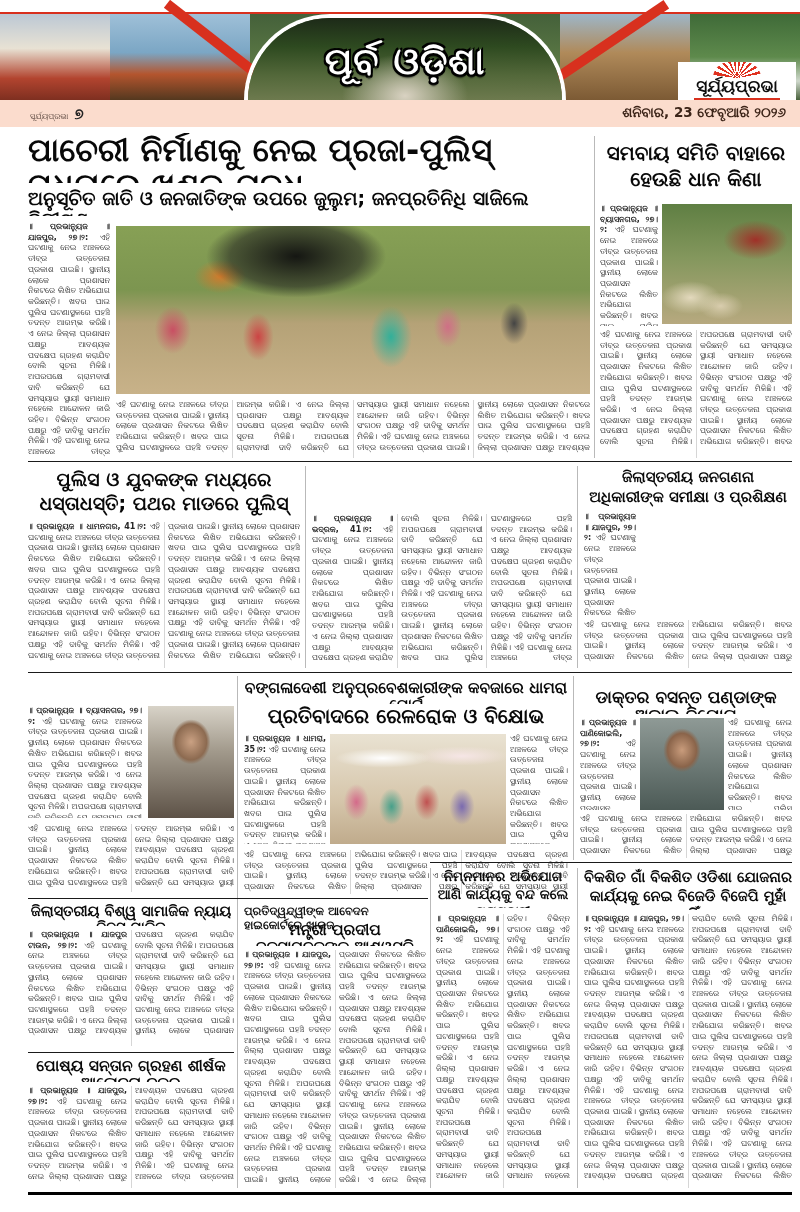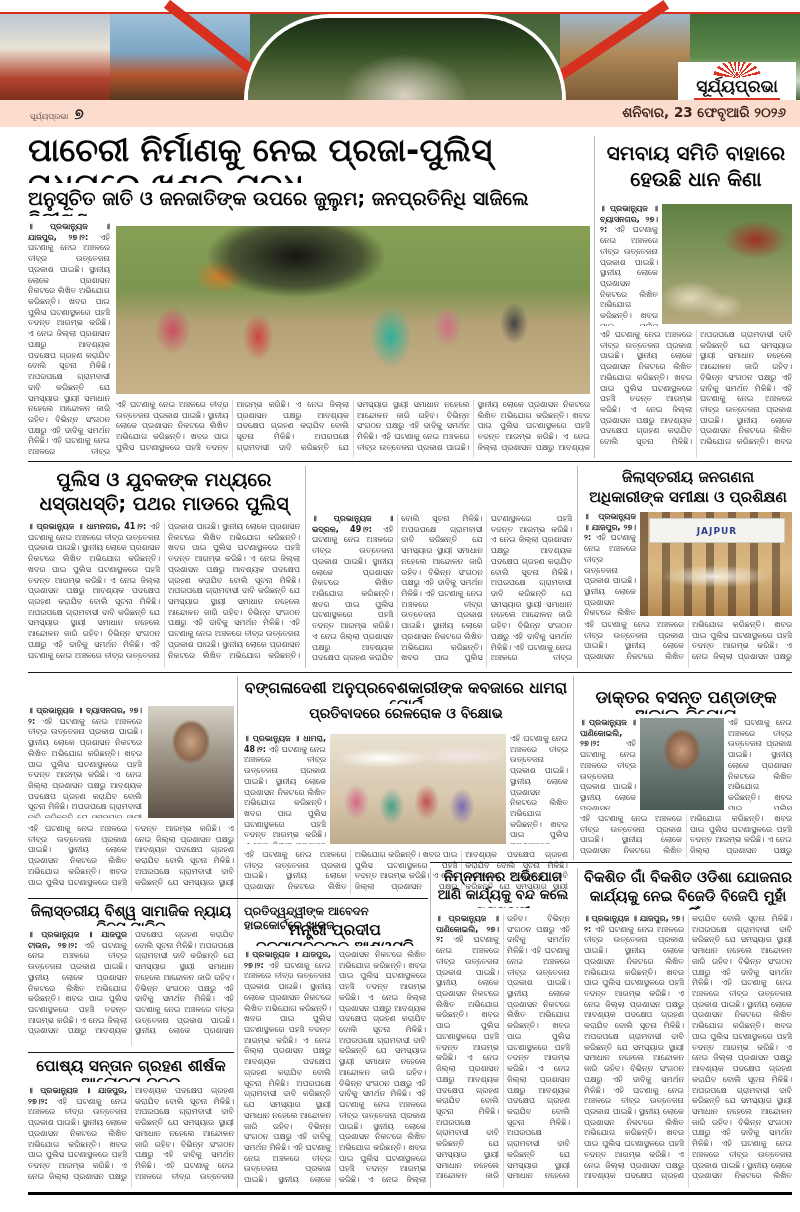--- a/index.html
+++ b/index.html
@@ -92,20 +92,21 @@
     <div class="mh-strip">
       <div class="mh-seg" style="width:110px;background:linear-gradient(180deg,#bcc8d4 0%,#e8e2d4 40%,#b2442f 75%,#7e2f20 100%);"></div>
       <div class="mh-seg" style="width:140px;background:linear-gradient(180deg,#9fc0d8 0%,#7ba6c4 45%,#b4552e 70%,#54381f 100%);"></div>
       <div class="mh-seg" style="width:310px;background:linear-gradient(180deg,#44603a 0%,#5d7a45 60%,#8a9a64 100%);"></div>
       <div class="mh-seg" style="width:130px;background:linear-gradient(180deg,#9db6c8 0%,#b08a5a 45%,#7c5a34 100%);"></div>
       <div class="mh-seg" style="width:110px;background:linear-gradient(180deg,#3f6a38 0%,#5e8a4c 50%,#cfd8cc 78%,#49623c 100%);"></div>
     </div>
     <div class="mh-diag" style="left:150px;top:48px;transform:rotate(38deg);"></div>
     <div class="mh-diag" style="left:520px;top:44px;transform:rotate(-34deg);"></div>
     <div class="arch"></div>
+    <div class="abs arch-title" style="left:248px;width:314px;top:40px;">ପୂର୍ବ ଓଡ଼ିଶା</div>
     <div class="logo-box">
       <div class="sun"></div>
       <div class="logo-text">ସୂର୍ଯ୍ୟପ୍ରଭା</div>
       <div class="logo-rule"></div>
     </div>
   </div>
 
   <div class="abs datestrip">
     <div class="ds-left">
       <span class="ds-brand">ସୂର୍ଯ୍ୟପ୍ରଭା</span>
@@ -140,55 +141,50 @@
   <div class="abs hr" style="left:28px;top:461px;width:764px;"></div>
 
   <div class="abs h1 hc" style="left:28px;top:468px;width:272px;height:48px;font-size:19px;line-height:1.25;">ପୁଲିସ ଓ ଯୁବକଙ୍କ ମଧ୍ୟରେ ଧସ୍ତାଧସ୍ତି; ପଥର ମାଡରେ ପୁଲିସ୍ ଗାଡି ଚୁରମାର</div>
   <div class="abs bt c2" style="left:28px;top:522px;width:272px;height:146px;">
     <span class="by">॥ ପ୍ରଭାନ୍ୟୁଜ ॥ ଧାମନଗର, 41।୨:</span>
     <span> ଏହି ଘଟଣାକୁ ନେଇ ଅଞ୍ଚଳରେ ତୀବ୍ର ଉତ୍ତେଜନା ପ୍ରକାଶ ପାଇଛି। ସ୍ଥାନୀୟ ଲୋକେ ପ୍ରଶାସନ ନିକଟରେ ଲିଖିତ ଅଭିଯୋଗ କରିଛନ୍ତି। ଖବର ପାଇ ପୁଲିସ ଘଟଣାସ୍ଥଳରେ ପହଞ୍ଚି ତଦନ୍ତ ଆରମ୍ଭ କରିଛି। ଏ ନେଇ ଜିଲ୍ଲା ପ୍ରଶାସନ ପକ୍ଷରୁ ଆବଶ୍ୟକ ପଦକ୍ଷେପ ଗ୍ରହଣ କରାଯିବ ବୋଲି ସୂଚନା ମିଳିଛି। ଅପରପକ୍ଷେ ଗ୍ରାମବାସୀ ଦାବି କରିଛନ୍ତି ଯେ ସମସ୍ୟାର ସ୍ଥାୟୀ ସମାଧାନ ନହେଲେ ଆନ୍ଦୋଳନ ଜାରି ରହିବ। ବିଭିନ୍ନ ସଂଗଠନ ପକ୍ଷରୁ ଏହି ଦାବିକୁ ସମର୍ଥନ ମିଳିଛି। ଏହି ଘଟଣାକୁ ନେଇ ଅଞ୍ଚଳରେ ତୀବ୍ର ଉତ୍ତେଜନା ପ୍ରକାଶ ପାଇଛି। ସ୍ଥାନୀୟ ଲୋକେ ପ୍ରଶାସନ ନିକଟରେ ଲିଖିତ ଅଭିଯୋଗ କରିଛନ୍ତି। ଖବର ପାଇ ପୁଲିସ ଘଟଣାସ୍ଥଳରେ ପହଞ୍ଚି ତଦନ୍ତ ଆରମ୍ଭ କରିଛି। ଏ ନେଇ ଜିଲ୍ଲା ପ୍ରଶାସନ ପକ୍ଷରୁ ଆବଶ୍ୟକ ପଦକ୍ଷେପ ଗ୍ରହଣ କରାଯିବ ବୋଲି ସୂଚନା ମିଳିଛି। ଅପରପକ୍ଷେ ଗ୍ରାମବାସୀ ଦାବି କରିଛନ୍ତି ଯେ ସମସ୍ୟାର ସ୍ଥାୟୀ ସମାଧାନ ନହେଲେ ଆନ୍ଦୋଳନ ଜାରି ରହିବ। ବିଭିନ୍ନ ସଂଗଠନ ପକ୍ଷରୁ ଏହି ଦାବିକୁ ସମର୍ଥନ ମିଳିଛି। ଏହି ଘଟଣାକୁ ନେଇ ଅଞ୍ଚଳରେ ତୀବ୍ର ଉତ୍ତେଜନା ପ୍ରକାଶ ପାଇଛି। ସ୍ଥାନୀୟ ଲୋକେ ପ୍ରଶାସନ ନିକଟରେ ଲିଖିତ ଅଭିଯୋଗ କରିଛନ୍ତି। ଖବର ପାଇ ପୁଲିସ ଘଟଣାସ୍ଥଳରେ ପହଞ୍ଚି ତଦନ୍ତ ଆରମ୍ଭ କରିଛି। ଏ ନେଇ ଜିଲ୍ଲା ପ୍ରଶାସନ ପକ୍ଷରୁ ଆବଶ୍ୟକ ପଦକ୍ଷେପ ଗ୍ରହଣ କରାଯିବ ବୋଲି ସୂଚନା ମିଳିଛି। ଅପରପକ୍ଷେ ଗ୍ରାମବାସୀ ଦାବି କରିଛନ୍ତି ଯେ ସମସ୍ୟାର ସ୍ଥାୟୀ ସମାଧାନ ନହେଲେ ଆନ୍ଦୋଳନ ଜାରି ରହିବ। ବିଭିନ୍ନ ସଂଗଠନ ପକ୍ଷରୁ ଏହି ଦାବିକୁ ସମର୍ଥନ ମିଳିଛି। ଏହି ଘଟଣାକୁ ନେଇ ଅଞ୍ଚଳରେ ତୀବ୍ର ଉତ୍ତେଜନା ପ୍ରକାଶ ପାଇଛି। ସ୍ଥାନୀୟ ଲୋକେ ପ୍ରଶାସନ ନିକଟରେ ଲିଖିତ ଅଭିଯୋଗ କରିଛନ୍ତି। ଖବର ପାଇ ପୁଲିସ ଘଟଣାସ୍ଥଳରେ ପହଞ୍ଚି ତଦନ୍ତ ଆରମ୍ଭ କରିଛି। ଏ ନେଇ ଜିଲ୍ଲା ପ୍ରଶାସନ ପକ୍ଷରୁ ଆବଶ୍ୟକ ପଦକ୍ଷେପ ଗ୍ରହଣ କରାଯିବ ବୋଲି ସୂଚନା ମିଳିଛି। ଅପରପକ୍ଷେ ଗ୍ରାମବାସୀ ଦାବି କରିଛନ୍ତି ଯେ ସମସ୍ୟାର ସ୍ଥାୟୀ ସମାଧାନ ନହେଲେ ଆନ୍ଦୋଳନ ଜାରି ରହିବ। ବିଭିନ୍ନ ସଂଗଠନ ପକ୍ଷରୁ ଏହି ଦାବିକୁ ସମର୍ଥନ ମିଳିଛି। ଏହି ଘଟଣାକୁ ନେଇ ଅଞ୍ଚଳରେ ତୀବ୍ର ଉତ୍ତେଜନା ପ୍ରକାଶ ପାଇଛି। ସ୍ଥାନୀୟ ଲୋକେ ପ୍ରଶାସନ ନିକଟରେ ଲିଖିତ ଅଭିଯୋଗ କରିଛନ୍ତି। ଖବର ପାଇ ପୁଲିସ ଘଟଣାସ୍ଥଳରେ ପହଞ୍ଚି ତଦନ୍ତ ଆରମ୍ଭ କରିଛି। ଏ ନେଇ ଜିଲ୍ଲା ପ୍ରଶାସନ ପକ୍ଷରୁ ଆବଶ୍ୟକ ପଦକ୍ଷେପ ଗ୍ରହଣ କରାଯିବ ବୋଲି ସୂଚନା ମିଳିଛି। ଅପରପକ୍ଷେ ଗ୍ରାମବାସୀ ଦାବି କରିଛନ୍ତି ଯେ ସମସ୍ୟାର ସ୍ଥାୟୀ ସମାଧାନ ନହେଲେ ଆନ୍ଦୋଳନ ଜାରି ରହିବ। ବିଭିନ୍ନ ସଂଗଠନ ପକ୍ଷରୁ ଏହି ଦାବିକୁ ସମର୍ଥନ ମିଳିଛି। </span>
   </div>
   <div class="abs vr" style="left:305px;top:466px;height:202px;"></div>
 
   <div class="abs bt c3" style="left:312px;top:514px;width:260px;height:154px;">
-    <span class="by">॥ ପ୍ରଭାନ୍ୟୁଜ ॥ ଭଦ୍ରକ, 49।୨:</span>
+    <span class="by">॥ ପ୍ରଭାନ୍ୟୁଜ ॥ ଭଦ୍ରକ, 41।୨:</span>
     <span> ଏହି ଘଟଣାକୁ ନେଇ ଅଞ୍ଚଳରେ ତୀବ୍ର ଉତ୍ତେଜନା ପ୍ରକାଶ ପାଇଛି। ସ୍ଥାନୀୟ ଲୋକେ ପ୍ରଶାସନ ନିକଟରେ ଲିଖିତ ଅଭିଯୋଗ କରିଛନ୍ତି। ଖବର ପାଇ ପୁଲିସ ଘଟଣାସ୍ଥଳରେ ପହଞ୍ଚି ତଦନ୍ତ ଆରମ୍ଭ କରିଛି। ଏ ନେଇ ଜିଲ୍ଲା ପ୍ରଶାସନ ପକ୍ଷରୁ ଆବଶ୍ୟକ ପଦକ୍ଷେପ ଗ୍ରହଣ କରାଯିବ ବୋଲି ସୂଚନା ମିଳିଛି। ଅପରପକ୍ଷେ ଗ୍ରାମବାସୀ ଦାବି କରିଛନ୍ତି ଯେ ସମସ୍ୟାର ସ୍ଥାୟୀ ସମାଧାନ ନହେଲେ ଆନ୍ଦୋଳନ ଜାରି ରହିବ। ବିଭିନ୍ନ ସଂଗଠନ ପକ୍ଷରୁ ଏହି ଦାବିକୁ ସମର୍ଥନ ମିଳିଛି। ଏହି ଘଟଣାକୁ ନେଇ ଅଞ୍ଚଳରେ ତୀବ୍ର ଉତ୍ତେଜନା ପ୍ରକାଶ ପାଇଛି। ସ୍ଥାନୀୟ ଲୋକେ ପ୍ରଶାସନ ନିକଟରେ ଲିଖିତ ଅଭିଯୋଗ କରିଛନ୍ତି। ଖବର ପାଇ ପୁଲିସ ଘଟଣାସ୍ଥଳରେ ପହଞ୍ଚି ତଦନ୍ତ ଆରମ୍ଭ କରିଛି। ଏ ନେଇ ଜିଲ୍ଲା ପ୍ରଶାସନ ପକ୍ଷରୁ ଆବଶ୍ୟକ ପଦକ୍ଷେପ ଗ୍ରହଣ କରାଯିବ ବୋଲି ସୂଚନା ମିଳିଛି। ଅପରପକ୍ଷେ ଗ୍ରାମବାସୀ ଦାବି କରିଛନ୍ତି ଯେ ସମସ୍ୟାର ସ୍ଥାୟୀ ସମାଧାନ ନହେଲେ ଆନ୍ଦୋଳନ ଜାରି ରହିବ। ବିଭିନ୍ନ ସଂଗଠନ ପକ୍ଷରୁ ଏହି ଦାବିକୁ ସମର୍ଥନ ମିଳିଛି। ଏହି ଘଟଣାକୁ ନେଇ ଅଞ୍ଚଳରେ ତୀବ୍ର ଉତ୍ତେଜନା ପ୍ରକାଶ ପାଇଛି। ସ୍ଥାନୀୟ ଲୋକେ ପ୍ରଶାସନ ନିକଟରେ ଲିଖିତ ଅଭିଯୋଗ କରିଛନ୍ତି। ଖବର ପାଇ ପୁଲିସ ଘଟଣାସ୍ଥଳରେ ପହଞ୍ଚି ତଦନ୍ତ ଆରମ୍ଭ କରିଛି। ଏ ନେଇ ଜିଲ୍ଲା ପ୍ରଶାସନ ପକ୍ଷରୁ ଆବଶ୍ୟକ ପଦକ୍ଷେପ ଗ୍ରହଣ କରାଯିବ ବୋଲି ସୂଚନା ମିଳିଛି। ଅପରପକ୍ଷେ ଗ୍ରାମବାସୀ ଦାବି କରିଛନ୍ତି ଯେ ସମସ୍ୟାର ସ୍ଥାୟୀ ସମାଧାନ ନହେଲେ ଆନ୍ଦୋଳନ ଜାରି ରହିବ। ବିଭିନ୍ନ ସଂଗଠନ ପକ୍ଷରୁ ଏହି ଦାବିକୁ ସମର୍ଥନ ମିଳିଛି। ଏହି ଘଟଣାକୁ ନେଇ ଅଞ୍ଚଳରେ ତୀବ୍ର ଉତ୍ତେଜନା ପ୍ରକାଶ ପାଇଛି। ସ୍ଥାନୀୟ ଲୋକେ ପ୍ରଶାସନ ନିକଟରେ ଲିଖିତ ଅଭିଯୋଗ କରିଛନ୍ତି। ଖବର ପାଇ ପୁଲିସ ଘଟଣାସ୍ଥଳରେ ପହଞ୍ଚି ତଦନ୍ତ ଆରମ୍ଭ କରିଛି। ଏ ନେଇ ଜିଲ୍ଲା ପ୍ରଶାସନ ପକ୍ଷରୁ ଆବଶ୍ୟକ ପଦକ୍ଷେପ ଗ୍ରହଣ କରାଯିବ ବୋଲି ସୂଚନା ମିଳିଛି। ଅପରପକ୍ଷେ ଗ୍ରାମବାସୀ ଦାବି କରିଛନ୍ତି ଯେ ସମସ୍ୟାର ସ୍ଥାୟୀ ସମାଧାନ ନହେଲେ ଆନ୍ଦୋଳନ ଜାରି ରହିବ। ବିଭିନ୍ନ ସଂଗଠନ ପକ୍ଷରୁ ଏହି ଦାବିକୁ ସମର୍ଥନ ମିଳିଛି। ଏହି ଘଟଣାକୁ ନେଇ ଅଞ୍ଚଳରେ ତୀବ୍ର ଉତ୍ତେଜନା ପ୍ରକାଶ ପାଇଛି। ସ୍ଥାନୀୟ ଲୋକେ ପ୍ରଶାସନ ନିକଟରେ ଲିଖିତ ଅଭିଯୋଗ କରିଛନ୍ତି। ଖବର ପାଇ ପୁଲିସ ଘଟଣାସ୍ଥଳରେ ପହଞ୍ଚି ତଦନ୍ତ ଆରମ୍ଭ କରିଛି। ଏ ନେଇ ଜିଲ୍ଲା ପ୍ରଶାସନ ପକ୍ଷରୁ ଆବଶ୍ୟକ ପଦକ୍ଷେପ ଗ୍ରହଣ କରାଯିବ ବୋଲି ସୂଚନା ମିଳିଛି। ଅପରପକ୍ଷେ ଗ୍ରାମବାସୀ ଦାବି କରିଛନ୍ତି ଯେ ସମସ୍ୟାର ସ୍ଥାୟୀ ସମାଧାନ ନହେଲେ ଆନ୍ଦୋଳନ ଜାରି ରହିବ। ବିଭିନ୍ନ ସଂଗଠନ ପକ୍ଷରୁ ଏହି ଦାବିକୁ ସମର୍ଥନ ମିଳିଛି। </span>
   </div>
   <div class="abs vr" style="left:577px;top:466px;height:202px;"></div>
 
   <div class="abs h1 hc" style="left:584px;top:468px;width:208px;height:40px;font-size:15px;line-height:1.3;">ଜିଲାସ୍ତରୀୟ ଜନଗଣନା ଅଧିକାରୀଙ୍କ ସମୀକ୍ଷା ଓ ପ୍ରଶିକ୍ଷଣ ଶିବିର</div>
   <div class="abs bt" style="left:584px;top:512px;width:52px;height:104px;">
     <span class="by">॥ ପ୍ରଭାନ୍ୟୁଜ ॥ ଯାଜପୁର, ୨୭।୨:</span>
     <span> ଏହି ଘଟଣାକୁ ନେଇ ଅଞ୍ଚଳରେ ତୀବ୍ର ଉତ୍ତେଜନା ପ୍ରକାଶ ପାଇଛି। ସ୍ଥାନୀୟ ଲୋକେ ପ୍ରଶାସନ ନିକଟରେ ଲିଖିତ ଅଭିଯୋଗ କରିଛନ୍ତି। ଖବର ପାଇ ପୁଲିସ ଘଟଣାସ୍ଥଳରେ ପହଞ୍ଚି ତଦନ୍ତ ଆରମ୍ଭ କରିଛି। ଏ ନେଇ ଜିଲ୍ଲା ପ୍ରଶାସନ ପକ୍ଷରୁ ଆବଶ୍ୟକ ପଦକ୍ଷେପ ଗ୍ରହଣ କରାଯିବ ବୋଲି ସୂଚନା ମିଳିଛି। ଅପରପକ୍ଷେ ଗ୍ରାମବାସୀ ଦାବି କରିଛନ୍ତି ଯେ ସମସ୍ୟାର ସ୍ଥାୟୀ ସମାଧାନ ନହେଲେ ଆନ୍ଦୋଳନ ଜାରି ରହିବ। ବିଭିନ୍ନ ସଂଗଠନ ପକ୍ଷରୁ ଏହି ଦାବିକୁ ସମର୍ଥନ ମିଳିଛି। ଏହି ଘଟଣାକୁ ନେଇ ଅଞ୍ଚଳରେ ତୀବ୍ର ଉତ୍ତେଜନା ପ୍ରକାଶ ପାଇଛି। ସ୍ଥାନୀୟ ଲୋକେ ପ୍ରଶାସନ ନିକଟରେ ଲିଖିତ ଅଭିଯୋଗ କରିଛନ୍ତି। ଖବର ପାଇ ପୁଲିସ ଘଟଣାସ୍ଥଳରେ ପହଞ୍ଚି ତଦନ୍ତ ଆରମ୍ଭ କରିଛି। ଏ ନେଇ ଜିଲ୍ଲା ପ୍ରଶାସନ ପକ୍ଷରୁ ଆବଶ୍ୟକ ପଦକ୍ଷେପ ଗ୍ରହଣ କରାଯିବ ବୋଲି ସୂଚନା ମିଳିଛି। ଅପରପକ୍ଷେ ଗ୍ରାମବାସୀ ଦାବି କରିଛନ୍ତି ଯେ ସମସ୍ୟାର ସ୍ଥାୟୀ ସମାଧାନ ନହେଲେ ଆନ୍ଦୋଳନ ଜାରି ରହିବ। ବିଭିନ୍ନ ସଂଗଠନ ପକ୍ଷରୁ ଏହି ଦାବିକୁ ସମର୍ଥନ ମିଳିଛି। </span>
   </div>
-  <div class="abs ph ph-census" style="left:640px;top:512px;width:152px;height:104px;">
-    <div class="banner-strip">
-      <span class="banner-text">JAJPUR</span>
-    </div>
-  </div>
   <div class="abs bt c2" style="left:584px;top:620px;width:208px;height:48px;">
     <span> ଏହି ଘଟଣାକୁ ନେଇ ଅଞ୍ଚଳରେ ତୀବ୍ର ଉତ୍ତେଜନା ପ୍ରକାଶ ପାଇଛି। ସ୍ଥାନୀୟ ଲୋକେ ପ୍ରଶାସନ ନିକଟରେ ଲିଖିତ ଅଭିଯୋଗ କରିଛନ୍ତି। ଖବର ପାଇ ପୁଲିସ ଘଟଣାସ୍ଥଳରେ ପହଞ୍ଚି ତଦନ୍ତ ଆରମ୍ଭ କରିଛି। ଏ ନେଇ ଜିଲ୍ଲା ପ୍ରଶାସନ ପକ୍ଷରୁ ଆବଶ୍ୟକ ପଦକ୍ଷେପ ଗ୍ରହଣ କରାଯିବ ବୋଲି ସୂଚନା ମିଳିଛି। ଅପରପକ୍ଷେ ଗ୍ରାମବାସୀ ଦାବି କରିଛନ୍ତି ଯେ ସମସ୍ୟାର ସ୍ଥାୟୀ ସମାଧାନ ନହେଲେ ଆନ୍ଦୋଳନ ଜାରି ରହିବ। ବିଭିନ୍ନ ସଂଗଠନ ପକ୍ଷରୁ ଏହି ଦାବିକୁ ସମର୍ଥନ ମିଳିଛି। ଏହି ଘଟଣାକୁ ନେଇ ଅଞ୍ଚଳରେ ତୀବ୍ର ଉତ୍ତେଜନା ପ୍ରକାଶ ପାଇଛି। ସ୍ଥାନୀୟ ଲୋକେ ପ୍ରଶାସନ ନିକଟରେ ଲିଖିତ ଅଭିଯୋଗ କରିଛନ୍ତି। ଖବର ପାଇ ପୁଲିସ ଘଟଣାସ୍ଥଳରେ ପହଞ୍ଚି ତଦନ୍ତ ଆରମ୍ଭ କରିଛି। ଏ ନେଇ ଜିଲ୍ଲା ପ୍ରଶାସନ ପକ୍ଷରୁ ଆବଶ୍ୟକ ପଦକ୍ଷେପ ଗ୍ରହଣ କରାଯିବ ବୋଲି ସୂଚନା ମିଳିଛି। ଅପରପକ୍ଷେ ଗ୍ରାମବାସୀ ଦାବି କରିଛନ୍ତି ଯେ ସମସ୍ୟାର ସ୍ଥାୟୀ ସମାଧାନ ନହେଲେ ଆନ୍ଦୋଳନ ଜାରି ରହିବ। ବିଭିନ୍ନ ସଂଗଠନ ପକ୍ଷରୁ ଏହି ଦାବିକୁ ସମର୍ଥନ ମିଳିଛି। </span>
   </div>
 
   <div class="abs hr" style="left:28px;top:672px;width:764px;"></div>
 
   <div class="abs bt" style="left:28px;top:706px;width:114px;height:112px;">
     <span class="by">॥ ପ୍ରଭାନ୍ୟୁଜ ॥ ବ୍ୟାସନଗର, ୨୭।୨:</span>
     <span> ଏହି ଘଟଣାକୁ ନେଇ ଅଞ୍ଚଳରେ ତୀବ୍ର ଉତ୍ତେଜନା ପ୍ରକାଶ ପାଇଛି। ସ୍ଥାନୀୟ ଲୋକେ ପ୍ରଶାସନ ନିକଟରେ ଲିଖିତ ଅଭିଯୋଗ କରିଛନ୍ତି। ଖବର ପାଇ ପୁଲିସ ଘଟଣାସ୍ଥଳରେ ପହଞ୍ଚି ତଦନ୍ତ ଆରମ୍ଭ କରିଛି। ଏ ନେଇ ଜିଲ୍ଲା ପ୍ରଶାସନ ପକ୍ଷରୁ ଆବଶ୍ୟକ ପଦକ୍ଷେପ ଗ୍ରହଣ କରାଯିବ ବୋଲି ସୂଚନା ମିଳିଛି। ଅପରପକ୍ଷେ ଗ୍ରାମବାସୀ ଦାବି କରିଛନ୍ତି ଯେ ସମସ୍ୟାର ସ୍ଥାୟୀ ସମାଧାନ ନହେଲେ ଆନ୍ଦୋଳନ ଜାରି ରହିବ। ବିଭିନ୍ନ ସଂଗଠନ ପକ୍ଷରୁ ଏହି ଦାବିକୁ ସମର୍ଥନ ମିଳିଛି। ଏହି ଘଟଣାକୁ ନେଇ ଅଞ୍ଚଳରେ ତୀବ୍ର ଉତ୍ତେଜନା ପ୍ରକାଶ ପାଇଛି। ସ୍ଥାନୀୟ ଲୋକେ ପ୍ରଶାସନ ନିକଟରେ ଲିଖିତ ଅଭିଯୋଗ କରିଛନ୍ତି। ଖବର ପାଇ ପୁଲିସ ଘଟଣାସ୍ଥଳରେ ପହଞ୍ଚି ତଦନ୍ତ ଆରମ୍ଭ କରିଛି। ଏ ନେଇ ଜିଲ୍ଲା ପ୍ରଶାସନ ପକ୍ଷରୁ ଆବଶ୍ୟକ ପଦକ୍ଷେପ ଗ୍ରହଣ କରାଯିବ ବୋଲି ସୂଚନା ମିଳିଛି। ଅପରପକ୍ଷେ ଗ୍ରାମବାସୀ ଦାବି କରିଛନ୍ତି ଯେ ସମସ୍ୟାର ସ୍ଥାୟୀ ସମାଧାନ ନହେଲେ ଆନ୍ଦୋଳନ ଜାରି ରହିବ। ବିଭିନ୍ନ ସଂଗଠନ ପକ୍ଷରୁ ଏହି ଦାବିକୁ ସମର୍ଥନ ମିଳିଛି। </span>
   </div>
   <div class="abs ph ph-portrait1" style="left:148px;top:706px;width:86px;height:112px;"></div>
   <div class="abs bt c2" style="left:28px;top:824px;width:206px;height:68px;">
     <span> ଏହି ଘଟଣାକୁ ନେଇ ଅଞ୍ଚଳରେ ତୀବ୍ର ଉତ୍ତେଜନା ପ୍ରକାଶ ପାଇଛି। ସ୍ଥାନୀୟ ଲୋକେ ପ୍ରଶାସନ ନିକଟରେ ଲିଖିତ ଅଭିଯୋଗ କରିଛନ୍ତି। ଖବର ପାଇ ପୁଲିସ ଘଟଣାସ୍ଥଳରେ ପହଞ୍ଚି ତଦନ୍ତ ଆରମ୍ଭ କରିଛି। ଏ ନେଇ ଜିଲ୍ଲା ପ୍ରଶାସନ ପକ୍ଷରୁ ଆବଶ୍ୟକ ପଦକ୍ଷେପ ଗ୍ରହଣ କରାଯିବ ବୋଲି ସୂଚନା ମିଳିଛି। ଅପରପକ୍ଷେ ଗ୍ରାମବାସୀ ଦାବି କରିଛନ୍ତି ଯେ ସମସ୍ୟାର ସ୍ଥାୟୀ ସମାଧାନ ନହେଲେ ଆନ୍ଦୋଳନ ଜାରି ରହିବ। ବିଭିନ୍ନ ସଂଗଠନ ପକ୍ଷରୁ ଏହି ଦାବିକୁ ସମର୍ଥନ ମିଳିଛି। ଏହି ଘଟଣାକୁ ନେଇ ଅଞ୍ଚଳରେ ତୀବ୍ର ଉତ୍ତେଜନା ପ୍ରକାଶ ପାଇଛି। ସ୍ଥାନୀୟ ଲୋକେ ପ୍ରଶାସନ ନିକଟରେ ଲିଖିତ ଅଭିଯୋଗ କରିଛନ୍ତି। ଖବର ପାଇ ପୁଲିସ ଘଟଣାସ୍ଥଳରେ ପହଞ୍ଚି ତଦନ୍ତ ଆରମ୍ଭ କରିଛି। ଏ ନେଇ ଜିଲ୍ଲା ପ୍ରଶାସନ ପକ୍ଷରୁ ଆବଶ୍ୟକ ପଦକ୍ଷେପ ଗ୍ରହଣ କରାଯିବ ବୋଲି ସୂଚନା ମିଳିଛି। ଅପରପକ୍ଷେ ଗ୍ରାମବାସୀ ଦାବି କରିଛନ୍ତି ଯେ ସମସ୍ୟାର ସ୍ଥାୟୀ ସମାଧାନ ନହେଲେ ଆନ୍ଦୋଳନ ଜାରି ରହିବ। ବିଭିନ୍ନ ସଂଗଠନ ପକ୍ଷରୁ ଏହି ଦାବିକୁ ସମର୍ଥନ ମିଳିଛି। </span>
   </div>
   <div class="abs vr" style="left:237px;top:676px;height:512px;"></div>
 
   <div class="abs h1 hc" style="left:244px;top:680px;width:324px;height:24px;font-size:15.5px;">ବଙ୍ଗଳାଦେଶୀ ଅନୁପ୍ରବେଶକାରୀଙ୍କ କବଜାରେ ଧାମରା ପୋର୍ଟ</div>
-  <div class="abs h1 hc" style="left:244px;top:706px;width:324px;height:22px;font-size:14px;">ପ୍ରତିବାଦରେ ରେଳରୋକ ଓ ବିକ୍ଷୋଭ</div>
+  <div class="abs h1 hc" style="left:244px;top:706px;width:324px;height:22px;font-size:20px;">ପ୍ରତିବାଦରେ ରେଳରୋକ ଓ ବିକ୍ଷୋଭ</div>
   <div class="abs bt" style="left:244px;top:734px;width:82px;height:110px;">
-    <span class="by">॥ ପ୍ରଭାନ୍ୟୁଜ ॥ ଧାମରା, 48।୨:</span>
+    <span class="by">॥ ପ୍ରଭାନ୍ୟୁଜ ॥ ଧାମରା, 35।୨:</span>
     <span> ଏହି ଘଟଣାକୁ ନେଇ ଅଞ୍ଚଳରେ ତୀବ୍ର ଉତ୍ତେଜନା ପ୍ରକାଶ ପାଇଛି। ସ୍ଥାନୀୟ ଲୋକେ ପ୍ରଶାସନ ନିକଟରେ ଲିଖିତ ଅଭିଯୋଗ କରିଛନ୍ତି। ଖବର ପାଇ ପୁଲିସ ଘଟଣାସ୍ଥଳରେ ପହଞ୍ଚି ତଦନ୍ତ ଆରମ୍ଭ କରିଛି। ଏ ନେଇ ଜିଲ୍ଲା ପ୍ରଶାସନ ପକ୍ଷରୁ ଆବଶ୍ୟକ ପଦକ୍ଷେପ ଗ୍ରହଣ କରାଯିବ ବୋଲି ସୂଚନା ମିଳିଛି। ଅପରପକ୍ଷେ ଗ୍ରାମବାସୀ ଦାବି କରିଛନ୍ତି ଯେ ସମସ୍ୟାର ସ୍ଥାୟୀ ସମାଧାନ ନହେଲେ ଆନ୍ଦୋଳନ ଜାରି ରହିବ। ବିଭିନ୍ନ ସଂଗଠନ ପକ୍ଷରୁ ଏହି ଦାବିକୁ ସମର୍ଥନ ମିଳିଛି। ଏହି ଘଟଣାକୁ ନେଇ ଅଞ୍ଚଳରେ ତୀବ୍ର ଉତ୍ତେଜନା ପ୍ରକାଶ ପାଇଛି। ସ୍ଥାନୀୟ ଲୋକେ ପ୍ରଶାସନ ନିକଟରେ ଲିଖିତ ଅଭିଯୋଗ କରିଛନ୍ତି। ଖବର ପାଇ ପୁଲିସ ଘଟଣାସ୍ଥଳରେ ପହଞ୍ଚି ତଦନ୍ତ ଆରମ୍ଭ କରିଛି। ଏ ନେଇ ଜିଲ୍ଲା ପ୍ରଶାସନ ପକ୍ଷରୁ ଆବଶ୍ୟକ ପଦକ୍ଷେପ ଗ୍ରହଣ କରାଯିବ ବୋଲି ସୂଚନା ମିଳିଛି। ଅପରପକ୍ଷେ ଗ୍ରାମବାସୀ ଦାବି କରିଛନ୍ତି ଯେ ସମସ୍ୟାର ସ୍ଥାୟୀ ସମାଧାନ ନହେଲେ ଆନ୍ଦୋଳନ ଜାରି ରହିବ। ବିଭିନ୍ନ ସଂଗଠନ ପକ୍ଷରୁ ଏହି ଦାବିକୁ ସମର୍ଥନ ମିଳିଛି। </span>
   </div>
   <div class="abs ph ph-protest" style="left:330px;top:734px;width:176px;height:110px;"></div>
   <div class="abs bt" style="left:510px;top:734px;width:58px;height:110px;">
     <span> ଏହି ଘଟଣାକୁ ନେଇ ଅଞ୍ଚଳରେ ତୀବ୍ର ଉତ୍ତେଜନା ପ୍ରକାଶ ପାଇଛି। ସ୍ଥାନୀୟ ଲୋକେ ପ୍ରଶାସନ ନିକଟରେ ଲିଖିତ ଅଭିଯୋଗ କରିଛନ୍ତି। ଖବର ପାଇ ପୁଲିସ ଘଟଣାସ୍ଥଳରେ ପହଞ୍ଚି ତଦନ୍ତ ଆରମ୍ଭ କରିଛି। ଏ ନେଇ ଜିଲ୍ଲା ପ୍ରଶାସନ ପକ୍ଷରୁ ଆବଶ୍ୟକ ପଦକ୍ଷେପ ଗ୍ରହଣ କରାଯିବ ବୋଲି ସୂଚନା ମିଳିଛି। ଅପରପକ୍ଷେ ଗ୍ରାମବାସୀ ଦାବି କରିଛନ୍ତି ଯେ ସମସ୍ୟାର ସ୍ଥାୟୀ ସମାଧାନ ନହେଲେ ଆନ୍ଦୋଳନ ଜାରି ରହିବ। ବିଭିନ୍ନ ସଂଗଠନ ପକ୍ଷରୁ ଏହି ଦାବିକୁ ସମର୍ଥନ ମିଳିଛି। ଏହି ଘଟଣାକୁ ନେଇ ଅଞ୍ଚଳରେ ତୀବ୍ର ଉତ୍ତେଜନା ପ୍ରକାଶ ପାଇଛି। ସ୍ଥାନୀୟ ଲୋକେ ପ୍ରଶାସନ ନିକଟରେ ଲିଖିତ ଅଭିଯୋଗ କରିଛନ୍ତି। ଖବର ପାଇ ପୁଲିସ ଘଟଣାସ୍ଥଳରେ ପହଞ୍ଚି ତଦନ୍ତ ଆରମ୍ଭ କରିଛି। ଏ ନେଇ ଜିଲ୍ଲା ପ୍ରଶାସନ ପକ୍ଷରୁ ଆବଶ୍ୟକ ପଦକ୍ଷେପ ଗ୍ରହଣ କରାଯିବ ବୋଲି ସୂଚନା ମିଳିଛି। ଅପରପକ୍ଷେ ଗ୍ରାମବାସୀ ଦାବି କରିଛନ୍ତି ଯେ ସମସ୍ୟାର ସ୍ଥାୟୀ ସମାଧାନ ନହେଲେ ଆନ୍ଦୋଳନ ଜାରି ରହିବ। ବିଭିନ୍ନ ସଂଗଠନ ପକ୍ଷରୁ ଏହି ଦାବିକୁ ସମର୍ଥନ ମିଳିଛି। </span>
   </div>
   <div class="abs bt c3" style="left:244px;top:850px;width:324px;height:44px;">
     <span> ଏହି ଘଟଣାକୁ ନେଇ ଅଞ୍ଚଳରେ ତୀବ୍ର ଉତ୍ତେଜନା ପ୍ରକାଶ ପାଇଛି। ସ୍ଥାନୀୟ ଲୋକେ ପ୍ରଶାସନ ନିକଟରେ ଲିଖିତ ଅଭିଯୋଗ କରିଛନ୍ତି। ଖବର ପାଇ ପୁଲିସ ଘଟଣାସ୍ଥଳରେ ପହଞ୍ଚି ତଦନ୍ତ ଆରମ୍ଭ କରିଛି। ଏ ନେଇ ଜିଲ୍ଲା ପ୍ରଶାସନ ପକ୍ଷରୁ ଆବଶ୍ୟକ ପଦକ୍ଷେପ ଗ୍ରହଣ କରାଯିବ ବୋଲି ସୂଚନା ମିଳିଛି। ଅପରପକ୍ଷେ ଗ୍ରାମବାସୀ ଦାବି କରିଛନ୍ତି ଯେ ସମସ୍ୟାର ସ୍ଥାୟୀ ସମାଧାନ ନହେଲେ ଆନ୍ଦୋଳନ ଜାରି ରହିବ। ବିଭିନ୍ନ ସଂଗଠନ ପକ୍ଷରୁ ଏହି ଦାବିକୁ ସମର୍ଥନ ମିଳିଛି। ଏହି ଘଟଣାକୁ ନେଇ ଅଞ୍ଚଳରେ ତୀବ୍ର ଉତ୍ତେଜନା ପ୍ରକାଶ ପାଇଛି। ସ୍ଥାନୀୟ ଲୋକେ ପ୍ରଶାସନ ନିକଟରେ ଲିଖିତ ଅଭିଯୋଗ କରିଛନ୍ତି। ଖବର ପାଇ ପୁଲିସ ଘଟଣାସ୍ଥଳରେ ପହଞ୍ଚି ତଦନ୍ତ ଆରମ୍ଭ କରିଛି। ଏ ନେଇ ଜିଲ୍ଲା ପ୍ରଶାସନ ପକ୍ଷରୁ ଆବଶ୍ୟକ ପଦକ୍ଷେପ ଗ୍ରହଣ କରାଯିବ ବୋଲି ସୂଚନା ମିଳିଛି। ଅପରପକ୍ଷେ ଗ୍ରାମବାସୀ ଦାବି କରିଛନ୍ତି ଯେ ସମସ୍ୟାର ସ୍ଥାୟୀ ସମାଧାନ ନହେଲେ ଆନ୍ଦୋଳନ ଜାରି ରହିବ। ବିଭିନ୍ନ ସଂଗଠନ ପକ୍ଷରୁ ଏହି ଦାବିକୁ ସମର୍ଥନ ମିଳିଛି। </span>
   </div>
   <div class="abs vr" style="left:573px;top:676px;height:184px;"></div>

